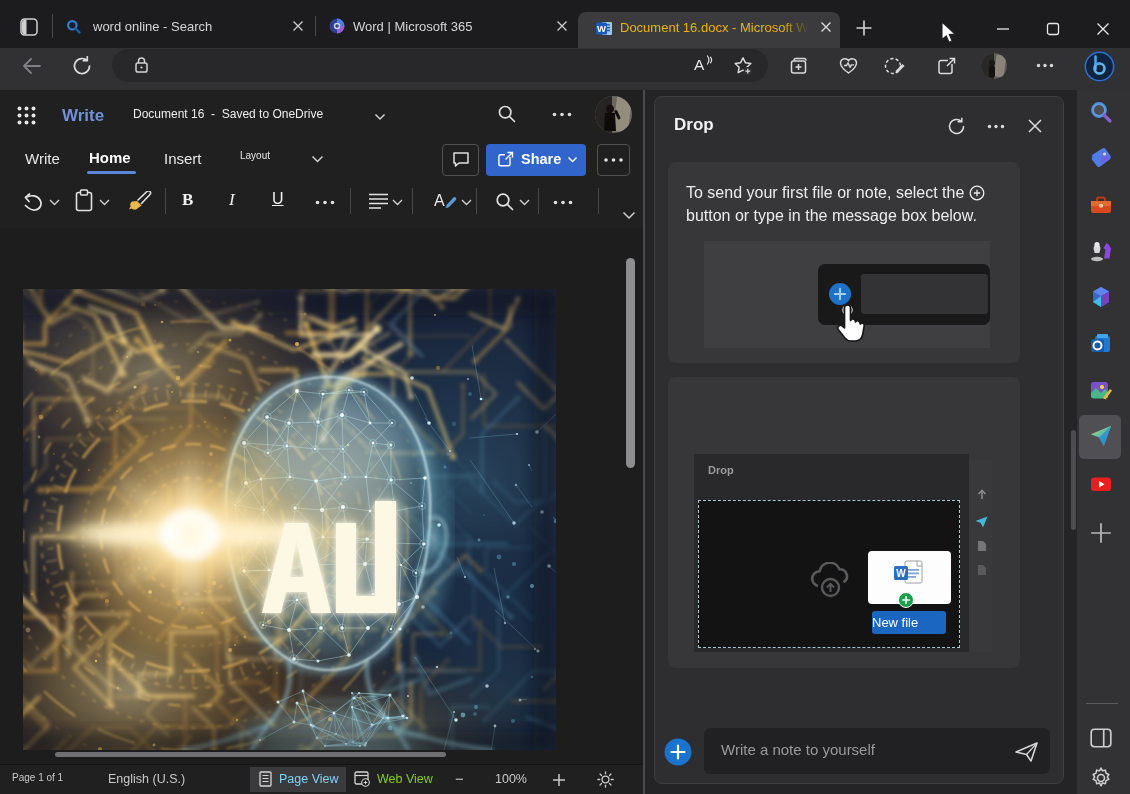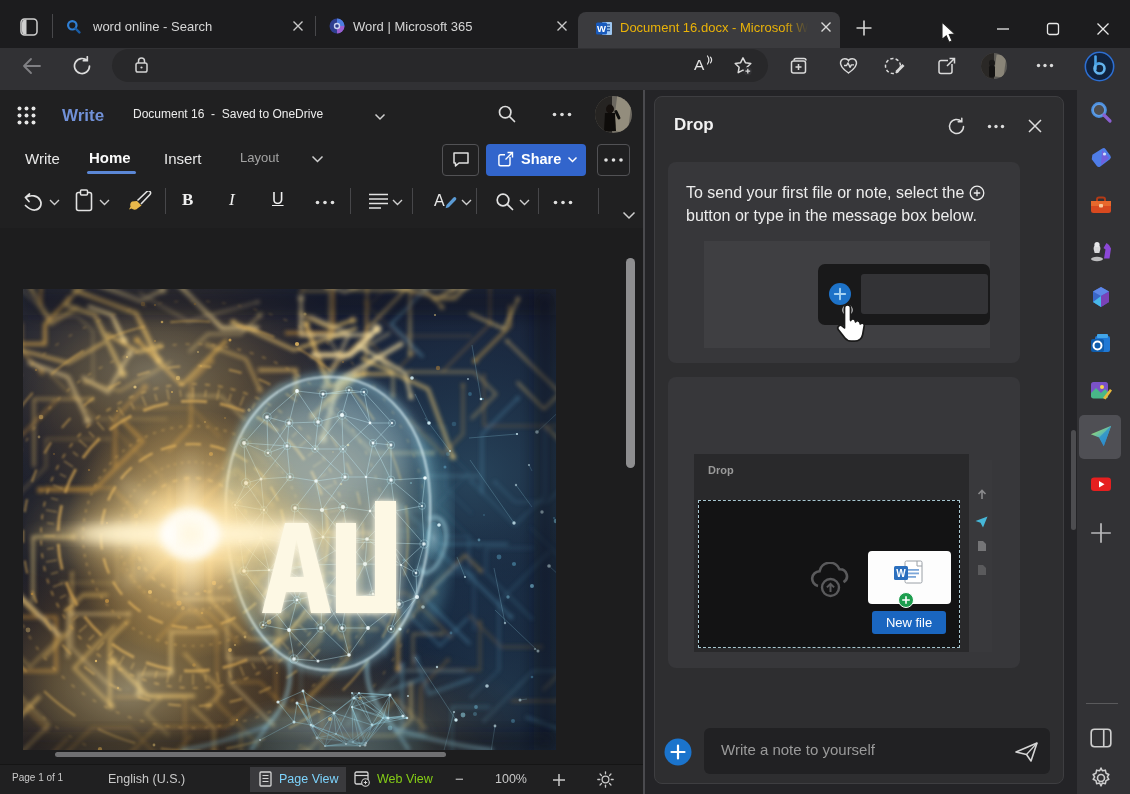--- a/index.html
+++ b/index.html
@@ -209,21 +209,21 @@
       <ellipse cx="15" cy="13" rx="4" ry="4.4" fill="#15100d"></ellipse>
       <path d="M10 17 h10 l1 18 h-12 z" fill="#0e0c0a"></path>
       <rect x="21" y="14" width="3" height="10" rx="1.5" fill="#10100e" transform="rotate(-25 22 19)"></rect>
     </g>
   </svg>
 
   <div class="abs" style="left:25px;top:150px;font-size:15px;color:#e8e8e8">Write</div>
   <div class="abs" style="left:89px;top:149px;font-size:15px;font-weight:700;color:#fafafa">Home</div>
   <div class="abs" style="left:87px;top:171px;width:49px;height:3px;background:#5b87d6;border-radius:2px"></div>
   <div class="abs" style="left:164px;top:150px;font-size:15px;color:#e8e8e8">Insert</div>
-  <div class="abs" style="left:240px;top:150px;font-size:13px;color:#a3a3a3">Layout</div>
+  <div class="abs" style="left:240px;top:150px;font-size:10px;color:#e5e5e5">Layout</div>
   <svg class="abs" style="left:311px;top:155px" width="13" height="9" viewBox="0 0 13 9">
       <path d="M1.5 1.5 L6.5 6.5 L11.5 1.5" fill="none" stroke="#cfcfcf" stroke-width="1.5"></path>
     </svg>
 
   <div class="abs" style="left:442px;top:144px;width:37px;height:32px;border:1px solid #525255;border-radius:4px"></div>
   <svg class="abs" style="left:452px;top:151px" width="18" height="17" viewBox="0 0 18 17">
     <path d="M2 2 h14 v10 h-9 l-3.5 3 v-3 H2 z" fill="none" stroke="#e0e0e0" stroke-width="1.5" stroke-linejoin="round"></path>
   </svg>
   <div class="abs" style="left:486px;top:144px;width:100px;height:32px;background:#3265cc;border-radius:4px"></div>
   <svg class="abs" style="left:497px;top:151px" width="18" height="17" viewBox="0 0 18 17">
@@ -1441,21 +1441,21 @@
     <rect x="15" y="9" width="11" height="1.8" fill="#7da7d9"></rect>
     <rect x="15" y="12.5" width="11" height="1.8" fill="#7da7d9"></rect>
     <rect x="15" y="16" width="8" height="1.8" fill="#7da7d9"></rect>
     <rect x="1" y="6" width="14" height="14" rx="1.5" fill="#2b6fbe"></rect>
     <text x="8" y="16.5" font-size="10" font-weight="bold" fill="#fff" text-anchor="middle" font-family="Liberation Sans">W</text>
   </svg>
   <svg class="abs" style="left:898px;top:592px" width="16" height="16" viewBox="0 0 16 16">
     <circle cx="8" cy="8" r="7.5" fill="#1e9e4f" stroke="#fff" stroke-width="1"></circle>
     <path d="M8 4.2 v7.6 M4.2 8 h7.6" stroke="#fff" stroke-width="1.6"></path>
   </svg>
-  <div class="abs" style="left:872px;top:611px;width:74px;height:23px;background:#1a66c0;border-radius:3px;color:#fff;font-size:13px;text-align:center;line-height:23px">New file</div>
+  <div class="abs" style="left:872px;top:611px;width:74px;height:23px;background:#1a66c0;border-radius:3px;color:#fff;font-size:13px;line-height:23px">New file</div>
 
   <div class="abs" style="left:969px;top:460px;width:23px;height:192px;background:#39393c"></div>
   <svg class="abs" style="left:977px;top:489px" width="10" height="11" viewBox="0 0 10 11">
       <path d="M5 10 V2 M1.5 5 L5 1.5 L8.5 5" fill="none" stroke="#8a8a8c" stroke-width="1.6"></path>
     </svg>
   <svg class="abs" style="left:975px;top:516px" width="13" height="12" viewBox="0 0 13 12">
       <path d="M0.5 5 L12.5 0.5 L8 11.5 L5.5 6.8 Z" fill="#46b7d8"></path>
     </svg>
   <svg class="abs" style="left:977px;top:540px" width="10" height="12" viewBox="0 0 10 12">
       <path d="M1 1 h5 l3 3 v7 h-8 z" fill="#757577"></path>

